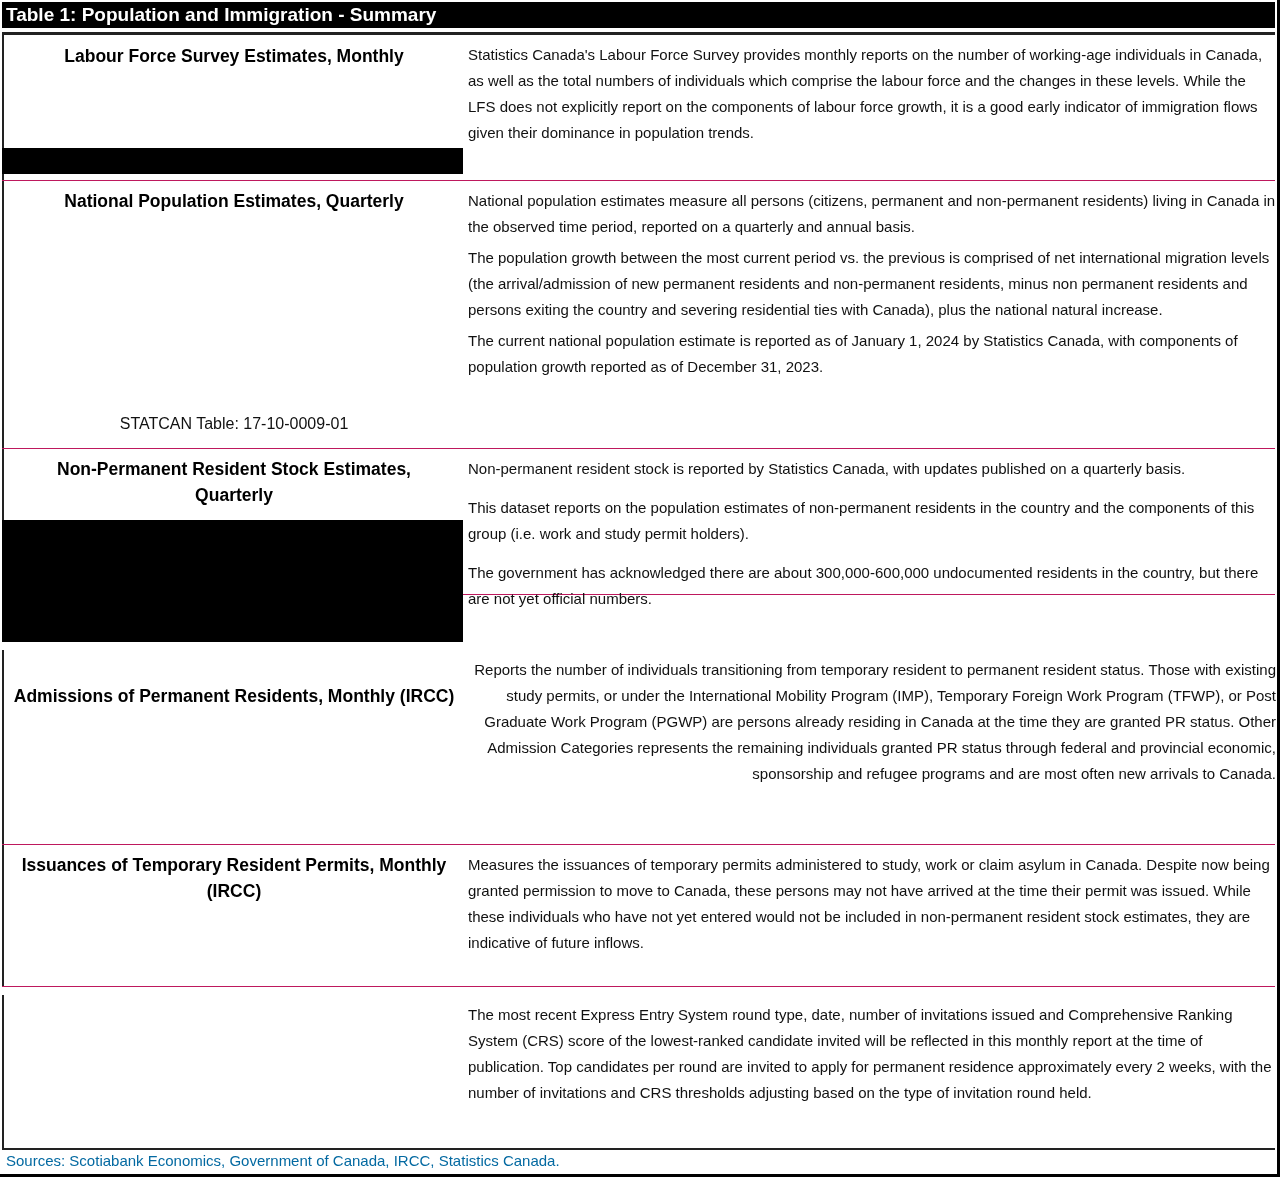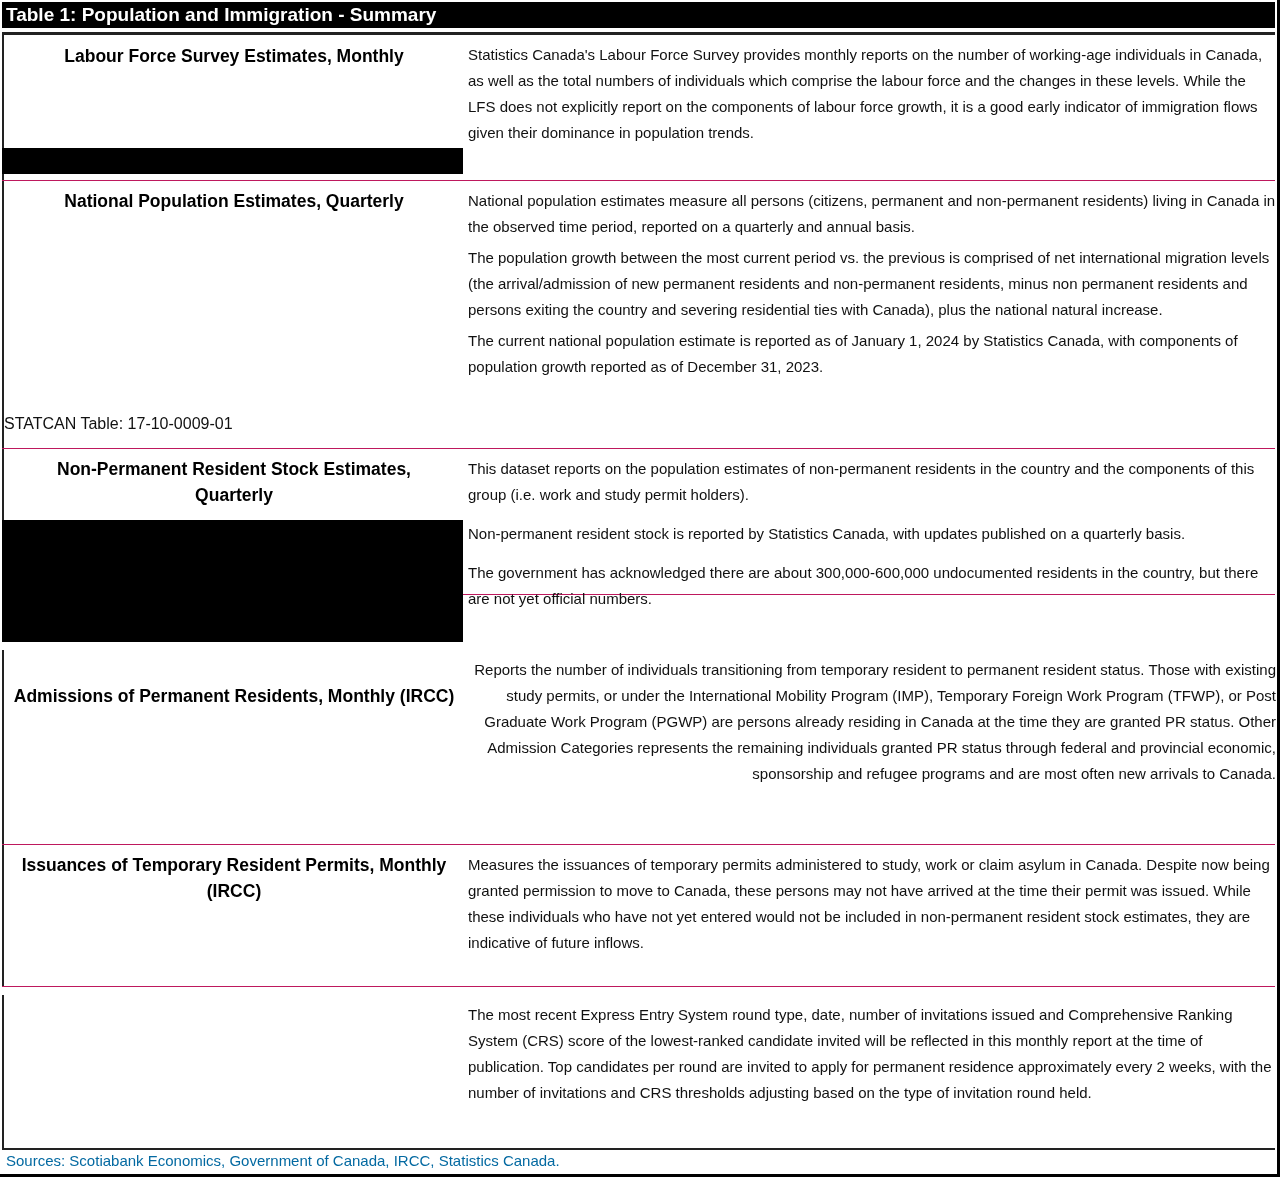--- a/index.html
+++ b/index.html
@@ -7,21 +7,21 @@
     .frame { position: absolute; left: 0; top: 0; width: 1277px; height: 1174px; background: #fff; border-right: 3px solid #000; border-bottom: 3px solid #000; }
     .title-bar { position: absolute; left: 2px; top: 2px; width: 1273px; height: 26px; background: #000000; color: #fff; font-weight: bold; font-size: 19px; line-height: 26px; padding-left: 4px; box-sizing: border-box; }
     .title-rule { position: absolute; left: 2px; top: 28px; width: 1273px; height: 4px; background: #fff; }
     .title-rule2 { position: absolute; left: 2px; top: 32px; width: 1273px; height: 3px; background: #222; }
     .row { position: absolute; left: 2px; width: 1273px; border-bottom: 1px solid #be185d; box-sizing: border-box; background: #fff; }
     .row .left-edge { position: absolute; left: 0; top: 0; bottom: 0; width: 2px; background: #222; }
     .label { position: absolute; left: 2px; width: 460px; text-align: center; font-weight: bold; font-size: 17.5px; line-height: 26px; color: #000; }
     .desc { position: absolute; left: 466px; width: 808px; font-size: 15px; line-height: 26px; color: #111; }
     .desc p { margin: 0 0 5px 0; }
     .redact { position: absolute; left: 0; width: 461px; background: #000; }
-    .subnote { position: absolute; left: 2px; width: 460px; font-size: 16px; color: #111; }
+    .subnote { position: absolute; left: 2px; width: 460px; text-align: center; font-size: 16px; color: #111; }
     .sources { position: absolute; left: 2px; top: 1148px; width: 1273px; height: 26px; border-top: 2px solid #222; font-size: 15px; line-height: 22px; padding-left: 4px; box-sizing: border-box; color: #0369a1; }
   </style>
 </head>
 <body>
 
 <div class="frame">
   <div class="title-bar">Table 1: Population and Immigration - Summary</div>
   <div class="title-rule"></div>
   <div class="title-rule2"></div>
 
@@ -43,22 +43,22 @@
       <p>The population growth between the most current period vs. the previous is comprised of net international migration levels (the arrival/admission of new permanent residents and non-permanent residents, minus non permanent residents and persons exiting the country and severing residential ties with Canada), plus the national natural increase.</p>
       <p>The current national population estimate is reported as of January 1, 2024 by Statistics Canada, with components of population growth reported as of December 31, 2023.</p>
     </div>
   </div>
 
   <div class="row" style="top:449px;height:146px;">
     <div class="left-edge"></div>
     <div class="label" style="top:7px;padding:0 30px;box-sizing:border-box;">Non-Permanent Resident Stock Estimates, Quarterly</div>
     <div class="redact" style="top:71px;height:122px;"></div>
     <div class="desc" style="top:7px;">
+      <p style="margin-bottom:13px;">Non-permanent resident stock is reported by Statistics Canada, with updates published on a quarterly basis.</p>
       <p style="margin-bottom:13px;">This dataset reports on the population estimates  of non-permanent residents in the country and the components of this group (i.e. work and study permit holders).</p>
-      <p style="margin-bottom:13px;">Non-permanent resident stock is reported by Statistics Canada, with updates published on a quarterly basis.</p>
       <p>The government has acknowledged there are about 300,000-600,000 undocumented residents in the country, but there are not yet official numbers.</p>
     </div>
   </div>
 
   <div class="row" style="top:650px;height:195px;">
     <div class="left-edge"></div>
     <div class="label" style="top:7px;margin-top:26px;">Admissions of Permanent Residents, Monthly (IRCC)</div>
     <div class="desc" style="top:7px;text-align:right;">
       <p>Reports the number of individuals transitioning from temporary resident to permanent resident status. Those with existing study permits, or under the International Mobility Program (IMP), Temporary Foreign Work Program (TFWP), or Post Graduate Work Program (PGWP) are persons already residing in Canada at the time they are granted PR status. Other Admission Categories represents the remaining individuals granted PR status through federal and provincial economic, sponsorship and refugee programs and are most often new arrivals to Canada.</p>
     </div>

